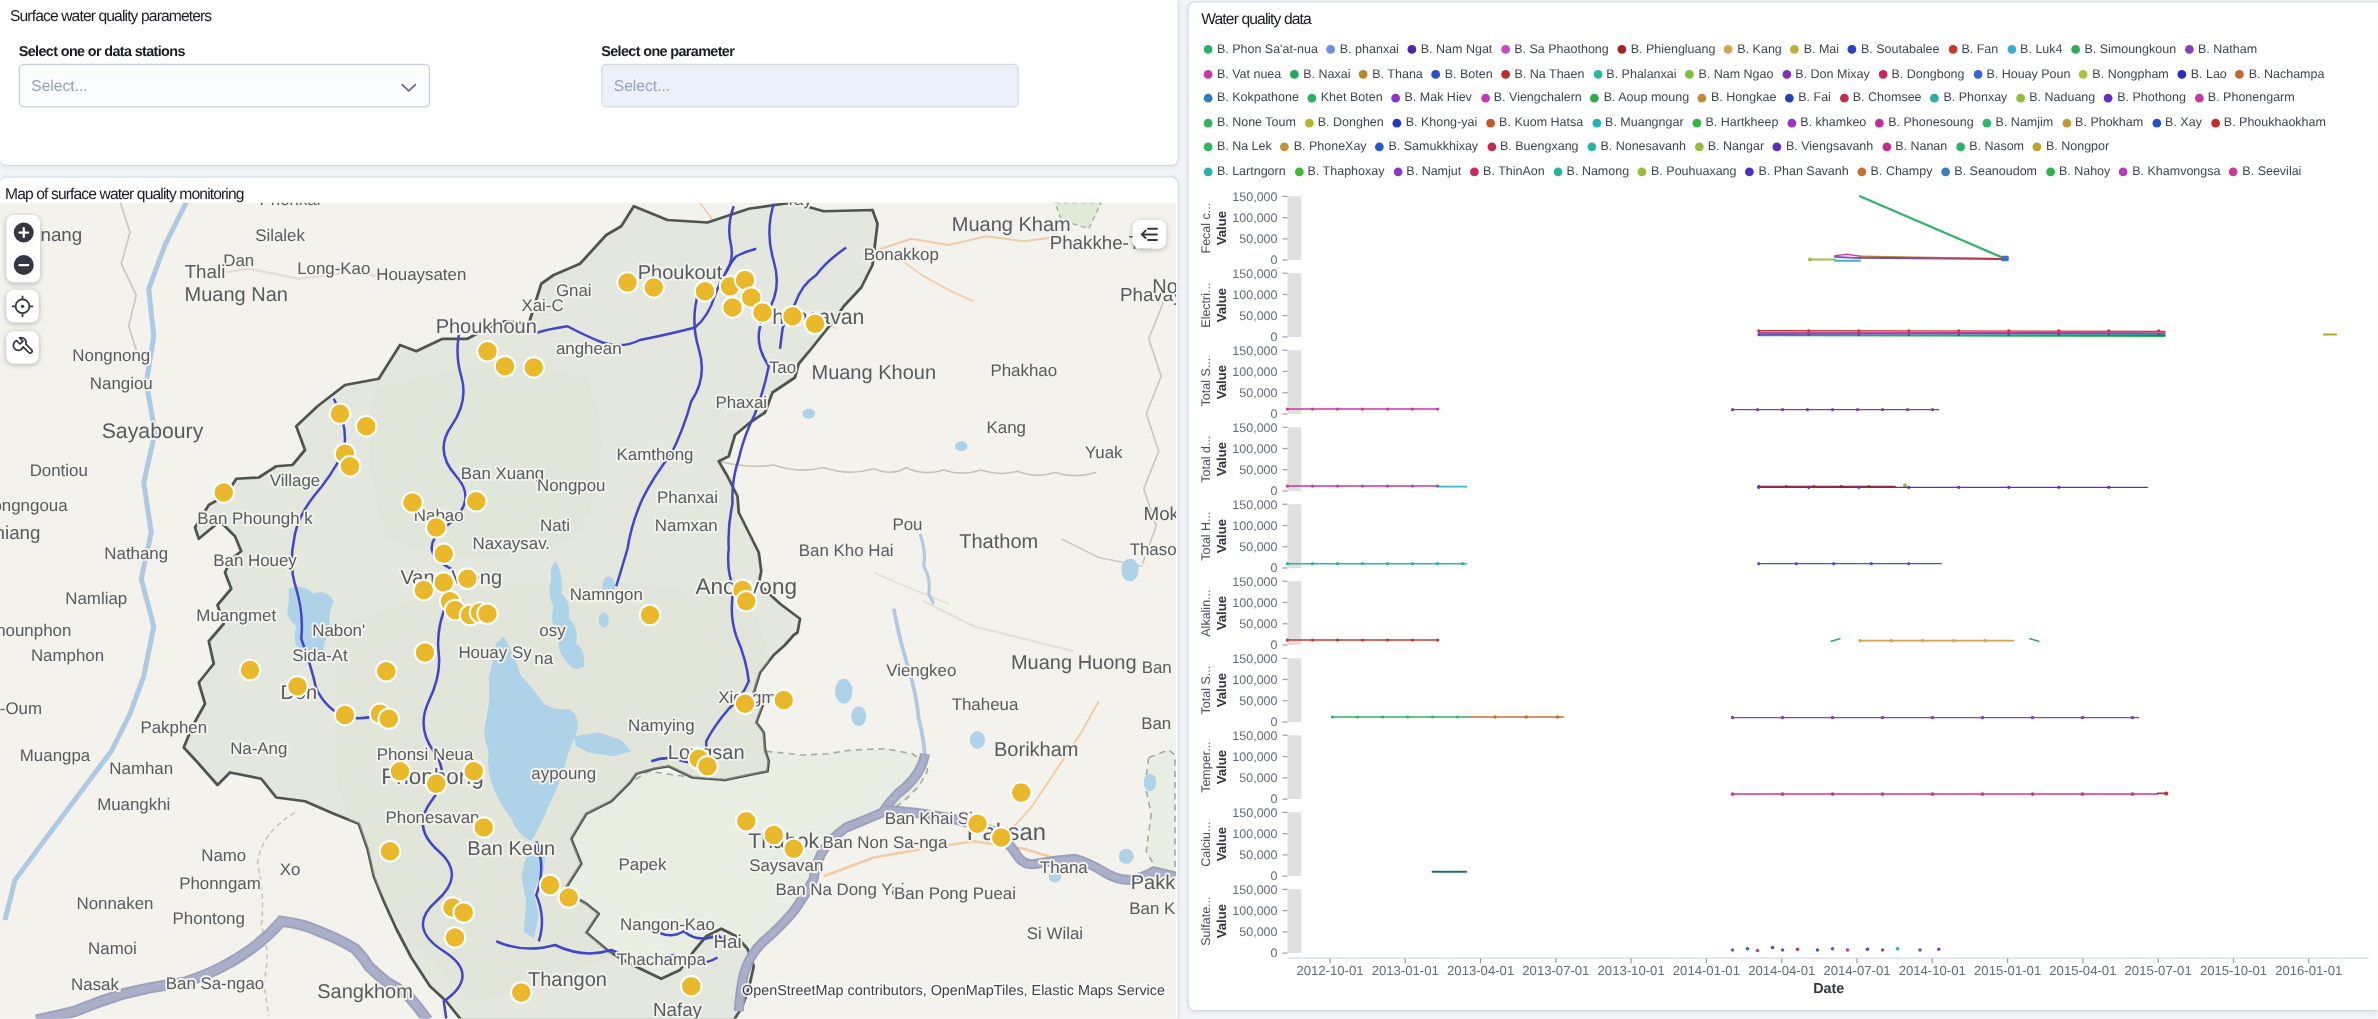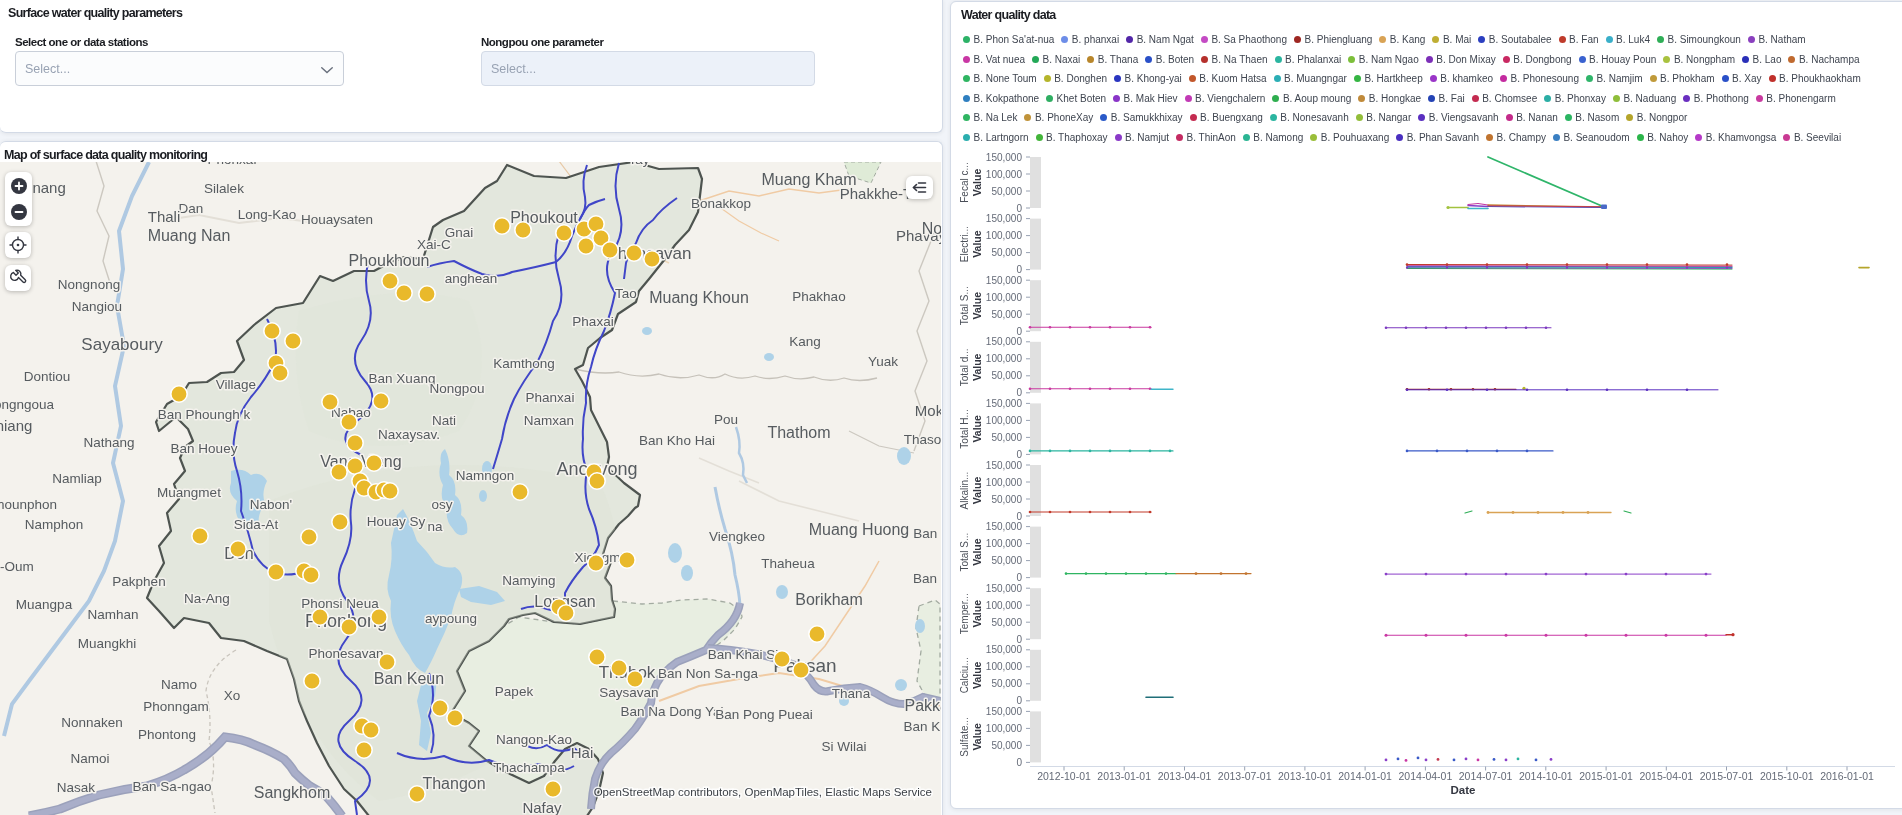--- a/index.html
+++ b/index.html
@@ -1,51 +1,51 @@
 <!DOCTYPE html>
 <html><head>
 <meta charset="utf-8">
 <style>
 * { box-sizing: border-box; margin: 0; padding: 0; }
 html,body { width: 1902px; height: 815px; overflow: hidden; }
 body { background: #F1F4F9; font-family: "Liberation Sans", sans-serif; position: relative; }
 .panel { position: absolute; background: #fff; border: 1px solid #D3DAE6; border-radius: 6px;
   box-shadow: 0 0.9px 4px rgba(0,0,0,.07); }
-.ptitle { font-size: 12.5px; font-weight: bold; color: #1A1C21; letter-spacing: -0.7px; }
+.ptitle { font-size: 12.5px; font-weight: normal; color: #1A1C21; letter-spacing: -0.7px; }
 .flabel { font-size: 11.5px; font-weight: bold; color: #1A1C21; letter-spacing: -0.5px; }
 .select1 { position: absolute; left: 15px; top: 51px; width: 329px; height: 35px; background: #FBFCFD;
   border: 1px solid #C9CFD9; border-radius: 4px; }
 .select1 .ph, .select2 .ph { position: absolute; left: 9px; top: 10px; font-size: 12.5px; color: #98A2B3; }
 .select2 { position: absolute; left: 481px; top: 51px; width: 334px; height: 35px; background: #ECF1F9;
   border: 1px solid #D3DAE6; border-radius: 4px; }
 .lrow { display: flex; align-items: center; height: 13px; margin-bottom: 6.6px; }
 .li { display: flex; align-items: center; font-size: 10px; color: #3F4550; margin-right: 7px; white-space: nowrap; }
 .dot { width: 7px; height: 7px; border-radius: 50%; margin-right: 3.5px; flex: none; }
 .mapbtn { position: absolute; background: #fff; border-radius: 6px; box-shadow: 0 1px 4px rgba(0,0,0,.25); }
 </style>
 </head>
 <body>
 
 <div class="panel" style="left:0; top:0; width:943px; height:133px; border-top:none; border-left:none; border-radius:0 0 6px 6px;">
   <div class="ptitle" style="position:absolute; left:8px; top:6px;">Surface water quality parameters</div>
   <div class="flabel" style="position:absolute; left:15px; top:36px;">Select one or data stations</div>
-  <div class="flabel" style="position:absolute; left:481px; top:36px;">Nongpou one parameter</div>
+  <div class="flabel" style="position:absolute; left:481px; top:36px;">Select one parameter</div>
   <div class="select1">
       <span class="ph">Select...</span>
     <svg style="position:absolute; right:9px; top:11px;" width="14" height="14" viewBox="0 0 16 16">
         <path d="M2 5.5 L8 11 L14 5.5" fill="none" stroke="#69707D" stroke-width="1.6" stroke-linecap="round"></path>
       </svg>
   </div>
   <div class="select2">
       <span class="ph">Select...</span>
     </div>
 </div>
 
 <div class="panel" style="left:0; top:141px; width:943px; height:680px; border-left:none; border-bottom:none; border-radius:6px 6px 0 0;">
-  <div class="ptitle" style="position:absolute; left:4px; top:6px;">Map of surface data quality monitoring</div>
+  <div class="ptitle" style="position:absolute; left:4px; top:6px;">Map of surface water quality monitoring</div>
   <div style="position:absolute; left:0px; top:20px; width:941px; height:653px; overflow:hidden;">
     <svg width="941" height="654" viewBox="1 161 941 654" style="position:absolute;left:0;top:0" font-family="Liberation Sans, sans-serif">
 <rect x="1" y="161" width="941" height="654" fill="#F4F2ED"></rect>
 <path d="M660,700 L700,685 L740,678 L780,672 L820,678 L860,690 L900,700 L941,705" fill="none" stroke="#F0CBA4" stroke-width="2"></path>
 <path d="M804,669 L826,645 L846,615 L866,585 L880,560" fill="none" stroke="#F0CBA4" stroke-width="1.5"></path>
 <path d="M620,690 L645,665 L665,645" fill="none" stroke="#F0CBA4" stroke-width="1.5"></path>
 <path d="M700,200 L730,190 L760,195 L790,188 L820,192 L850,188" fill="none" stroke="#F0CBA4" stroke-width="1.5"></path>
 <path d="M719,205 L740,220 L762,232 L780,240" fill="none" stroke="#F0CBA4" stroke-width="1.2"></path>
 <path d="M462,253 Q510,240 560,232 Q600,226 640,248 Q656,255 670,262" fill="none" stroke="#EDD9BC" stroke-width="1.5"></path>
 <path d="M160,220 L200,214 L240,222 L280,217 L320,222" fill="none" stroke="#E3DFD7" stroke-width="2"></path>
@@ -344,46 +344,46 @@
         <span class="li"><span class="dot" style="background:#2BB5A0"></span>B. Phalanxai</span>
         <span class="li"><span class="dot" style="background:#7CBF3A"></span>B. Nam Ngao</span>
         <span class="li"><span class="dot" style="background:#7C2FB8"></span>B. Don Mixay</span>
         <span class="li"><span class="dot" style="background:#C92962"></span>B. Dongbong</span>
         <span class="li"><span class="dot" style="background:#3A62D0"></span>B. Houay Poun</span>
         <span class="li"><span class="dot" style="background:#A9C23F"></span>B. Nongpham</span>
         <span class="li"><span class="dot" style="background:#2A2FB8"></span>B. Lao</span>
         <span class="li"><span class="dot" style="background:#C06A2F"></span>B. Nachampa</span>
       </div>
 <div class="lrow">
+        <span class="li"><span class="dot" style="background:#2F7FC0"></span>B. Kokpathone</span>
+        <span class="li"><span class="dot" style="background:#2FAE62"></span>Khet Boten</span>
+        <span class="li"><span class="dot" style="background:#8A35C8"></span>B. Mak Hiev</span>
+        <span class="li"><span class="dot" style="background:#C23AB5"></span>B. Viengchalern</span>
+        <span class="li"><span class="dot" style="background:#2FAE4F"></span>B. Aoup moung</span>
+        <span class="li"><span class="dot" style="background:#C08A3A"></span>B. Hongkae</span>
+        <span class="li"><span class="dot" style="background:#2443B5"></span>B. Fai</span>
+        <span class="li"><span class="dot" style="background:#C42B50"></span>B. Chomsee</span>
+        <span class="li"><span class="dot" style="background:#2BAEA5"></span>B. Phonxay</span>
+        <span class="li"><span class="dot" style="background:#8FBE3A"></span>B. Naduang</span>
+        <span class="li"><span class="dot" style="background:#6A2FC0"></span>B. Phothong</span>
+        <span class="li"><span class="dot" style="background:#C93AA0"></span>B. Phonengarm</span>
+      </div>
+<div class="lrow">
         <span class="li"><span class="dot" style="background:#2FB562"></span>B. None Toum</span>
         <span class="li"><span class="dot" style="background:#B5B52B"></span>B. Donghen</span>
         <span class="li"><span class="dot" style="background:#2A35C0"></span>B. Khong-yai</span>
         <span class="li"><span class="dot" style="background:#C2572B"></span>B. Kuom Hatsa</span>
         <span class="li"><span class="dot" style="background:#2BAEB5"></span>B. Muangngar</span>
         <span class="li"><span class="dot" style="background:#35B543"></span>B. Hartkheep</span>
         <span class="li"><span class="dot" style="background:#9A35C8"></span>B. khamkeo</span>
         <span class="li"><span class="dot" style="background:#C42BA0"></span>B. Phonesoung</span>
         <span class="li"><span class="dot" style="background:#2FB56A"></span>B. Namjim</span>
         <span class="li"><span class="dot" style="background:#C09A3A"></span>B. Phokham</span>
         <span class="li"><span class="dot" style="background:#2A50C8"></span>B. Xay</span>
         <span class="li"><span class="dot" style="background:#C0302B"></span>B. Phoukhaokham</span>
-      </div>
-<div class="lrow">
-        <span class="li"><span class="dot" style="background:#2F7FC0"></span>B. Kokpathone</span>
-        <span class="li"><span class="dot" style="background:#2FAE62"></span>Khet Boten</span>
-        <span class="li"><span class="dot" style="background:#8A35C8"></span>B. Mak Hiev</span>
-        <span class="li"><span class="dot" style="background:#C23AB5"></span>B. Viengchalern</span>
-        <span class="li"><span class="dot" style="background:#2FAE4F"></span>B. Aoup moung</span>
-        <span class="li"><span class="dot" style="background:#C08A3A"></span>B. Hongkae</span>
-        <span class="li"><span class="dot" style="background:#2443B5"></span>B. Fai</span>
-        <span class="li"><span class="dot" style="background:#C42B50"></span>B. Chomsee</span>
-        <span class="li"><span class="dot" style="background:#2BAEA5"></span>B. Phonxay</span>
-        <span class="li"><span class="dot" style="background:#8FBE3A"></span>B. Naduang</span>
-        <span class="li"><span class="dot" style="background:#6A2FC0"></span>B. Phothong</span>
-        <span class="li"><span class="dot" style="background:#C93AA0"></span>B. Phonengarm</span>
       </div>
 <div class="lrow">
         <span class="li"><span class="dot" style="background:#2FB562"></span>B. Na Lek</span>
         <span class="li"><span class="dot" style="background:#C0933A"></span>B. PhoneXay</span>
         <span class="li"><span class="dot" style="background:#2A5AC8"></span>B. Samukkhixay</span>
         <span class="li"><span class="dot" style="background:#C42B50"></span>B. Buengxang</span>
         <span class="li"><span class="dot" style="background:#2BB5A0"></span>B. Nonesavanh</span>
         <span class="li"><span class="dot" style="background:#93BE3A"></span>B. Nangar</span>
         <span class="li"><span class="dot" style="background:#5A2FC0"></span>B. Viengsavanh</span>
         <span class="li"><span class="dot" style="background:#C42B8A"></span>B. Nanan</span>

